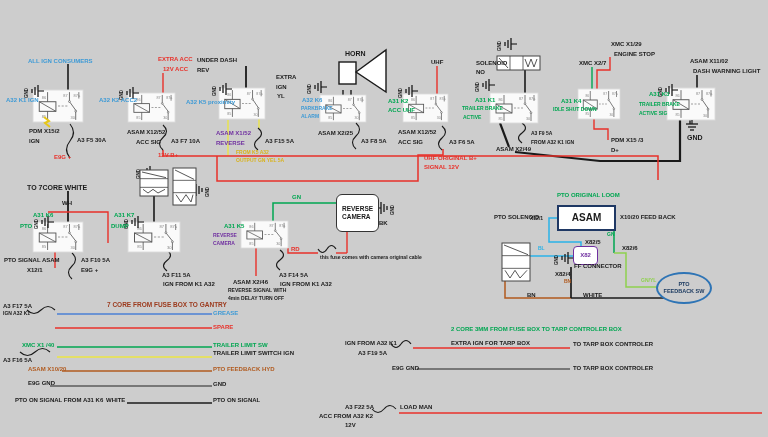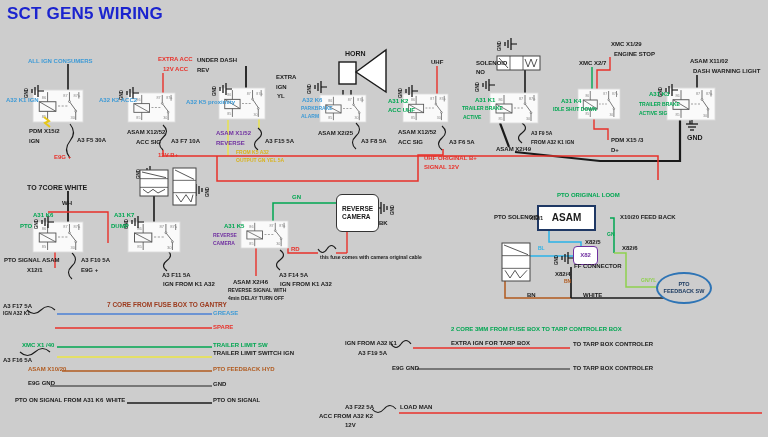--- a/index.html
+++ b/index.html
@@ -9,21 +9,20 @@
   #title{position:absolute;left:7px;top:4px;font-size:17px;font-weight:800;color:#1b24cf;z-index:3;letter-spacing:.2px;}
   .lbl{position:absolute;font-weight:700;line-height:1.05;white-space:nowrap;z-index:4;color:#1a1a1a;}
   .box{position:absolute;background:#fff;z-index:2;display:flex;flex-direction:column;justify-content:center;}
   .box .bl{font-weight:700;line-height:1.2;padding-left:5px;white-space:nowrap;}
   .ell{position:absolute;background:#cdcdcd;z-index:2;display:flex;flex-direction:column;justify-content:center;align-items:center;border-radius:50%;}
 </style>
 </head>
 <body>
 
 <div id="canvas">
-  <div id="title" style="color: rgb(27, 36, 207);">SCT GEN5 WIRING</div>
   <svg id="diagram" width="768" height="437" viewBox="0 0 768 437">
       <polyline points="68,64 68,90" fill="none" stroke="#1a1a1a" stroke-width="1.6"></polyline>
       <polyline points="163,73 163,95" fill="none" stroke="#e8312a" stroke-width="1.4"></polyline>
       <polyline points="246,66 246,88" fill="none" stroke="#1a1a1a" stroke-width="1.8"></polyline>
       <polyline points="228,120 228,156" fill="none" stroke="#e4df66" stroke-width="1.8"></polyline>
       <polyline points="259,88 259,128" fill="none" stroke="#e4df66" stroke-width="1.8"></polyline>
       <polyline points="343,90 343,96" fill="none" stroke="#1a1a1a" stroke-width="1.4"></polyline>
       <polyline points="351,90 351,96" fill="none" stroke="#1a1a1a" stroke-width="1.4"></polyline>
       <polyline points="437,66 437,95" fill="none" stroke="#e8312a" stroke-width="1.4"></polyline>
       <polyline points="525,70 525,93" fill="none" stroke="#1a1a1a" stroke-width="1.6"></polyline>
@@ -549,21 +548,21 @@
     <div class="lbl" style="left: 392px; top: 365px; font-size: 6px; color: rgb(26, 26, 26);">E9G GND</div>
     <div class="lbl" style="left: 573px; top: 365px; font-size: 6px; color: rgb(26, 26, 26);">TO TARP BOX CONTROLER</div>
     <div class="lbl" style="left: 345px; top: 404px; font-size: 6px; color: rgb(26, 26, 26);">A3 F22 5A</div>
     <div class="lbl" style="left: 319px; top: 413px; font-size: 6px; color: rgb(26, 26, 26);">ACC FROM A32 K2</div>
     <div class="lbl" style="left: 345px; top: 422px; font-size: 6px; color: rgb(26, 26, 26);">12V</div>
     <div class="lbl" style="left: 400px; top: 404px; font-size: 6px; color: rgb(26, 26, 26);">LOAD MAN</div>
     <div class="box" style="left: 336px; top: 194px; width: 41px; height: 36px; border: 1.4px solid rgb(51, 51, 51); border-radius: 6px;">
       <div class="bl" style="font-size: 6.5px; color: rgb(26, 26, 26);">REVERSE</div>
       <div class="bl" style="font-size: 6.5px; color: rgb(26, 26, 26);">CAMERA</div>
     </div>
-    <div class="box" style="left: 537px; top: 205px; width: 55px; height: 22px; border: 2px solid rgb(31, 56, 100); border-radius: 0px;">
+    <div class="box" style="left: 557px; top: 205px; width: 55px; height: 22px; border: 2px solid rgb(31, 56, 100); border-radius: 0px;">
       <div class="bl" style="font-size: 10px; color: rgb(26, 26, 26); text-align: center; padding-left: 0px;">ASAM</div>
     </div>
     <div class="box" style="left: 573px; top: 246px; width: 23px; height: 17px; border: 1.6px solid rgb(112, 48, 160); border-radius: 4px;">
       <div class="bl" style="font-size: 6px; color: rgb(112, 48, 160); text-align: center; padding-left: 0px;">X82</div>
     </div>
     <div class="ell" style="left: 656px; top: 272px; width: 52px; height: 28px; border: 2px solid rgb(46, 116, 181);">
       <div style="font-size: 5.5px; font-weight: 700; color: rgb(23, 54, 93); line-height: 1.2;">PTO</div>
       <div style="font-size: 5.5px; font-weight: 700; color: rgb(23, 54, 93); line-height: 1.2;">FEEDBACK SW</div>
     </div>
   </div>

